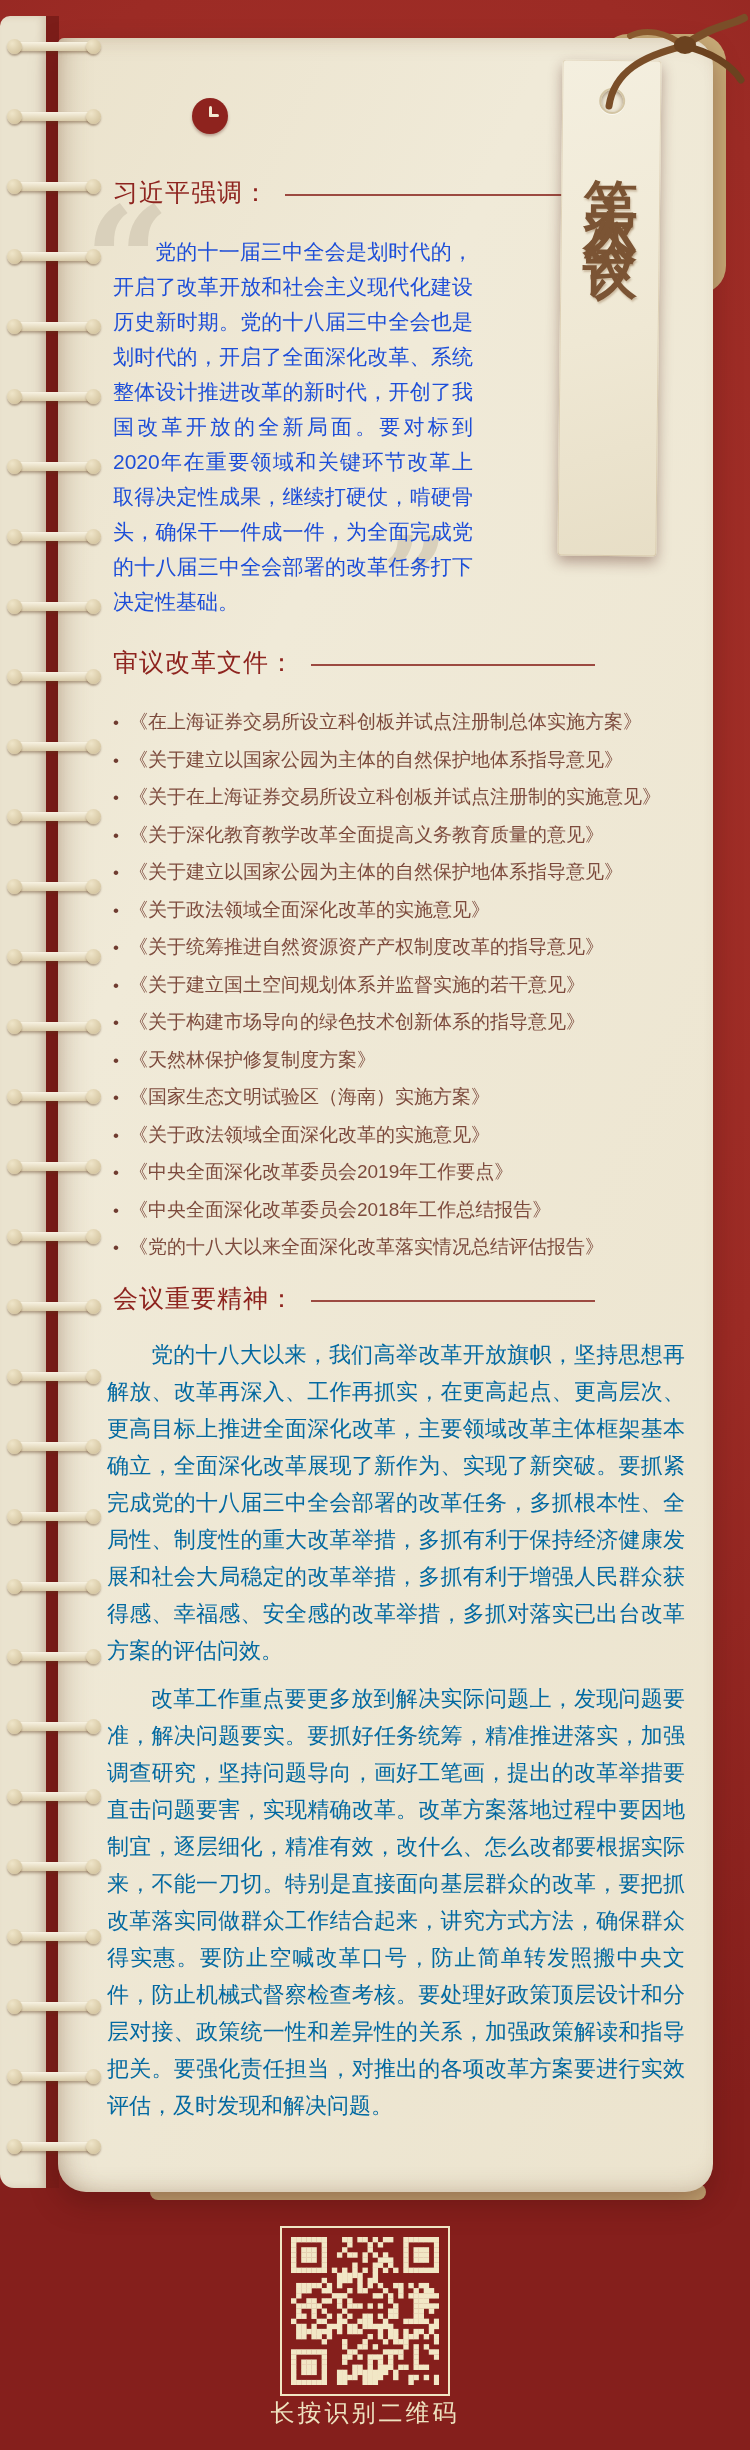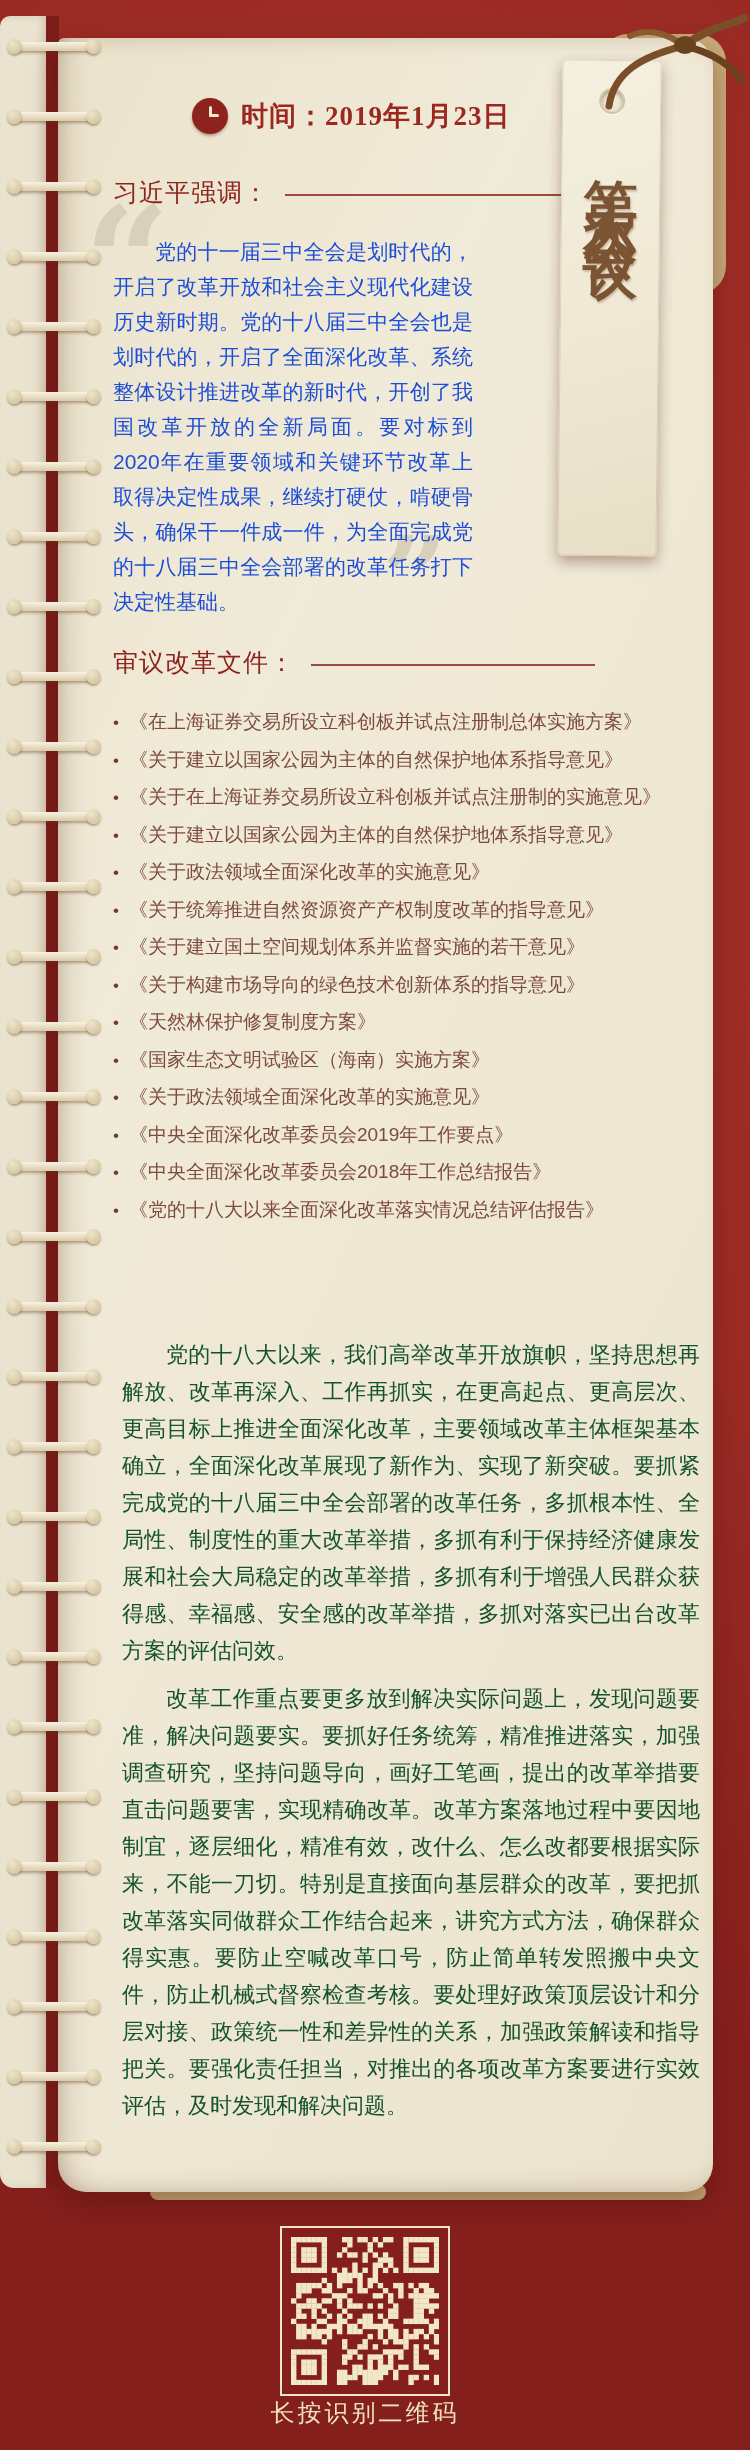--- a/index.html
+++ b/index.html
@@ -47,21 +47,21 @@
     color:#d9d0bb;z-index:2;}
   .close-quote{left:382px;top:520px;font-family:"DejaVu Serif",serif;font-weight:bold;font-size:115px;line-height:1;
     color:#d9d0bb;z-index:2;}
   .quote-text{left:113px;top:234px;width:360px;font-size:21px;line-height:35px;color:#1d4ed8;
     text-align:justify;text-indent:2em;z-index:6;}
   
   .doc-list{left:113px;top:704px;width:590px;list-style:none;margin:0;padding:0;z-index:6;}
   .doc-item{font-size:19px;line-height:36.5px;color:#7d4b3d;white-space:nowrap;}
   .doc-item .bullet{margin-right:10px;font-size:17px;color:#6f3c30;}
   
-  .para{left:122px;width:578px;font-size:22px;line-height:37px;color:#14532d;text-align:justify;text-indent:2em;z-index:6;}
+  .para{left:107px;width:578px;font-size:22px;line-height:37px;color:#0369a1;text-align:justify;text-indent:2em;z-index:6;}
   #para-1{top:1336px}#para-2{top:1680px}
   
   .corner-tag{left:560px;top:60px;width:99px;height:496px;z-index:8;border-radius:4px;
     background:linear-gradient(165deg,#f4efdf 0%,#efe8d4 55%,#e7dec6 100%);
     box-shadow:0 6px 14px rgba(80,30,20,.38), inset 0 0 0 1px rgba(170,140,90,.25);
     transform:rotate(.6deg);}
   .tag-hole{position:absolute;left:50%;top:28px;transform:translateX(-50%);width:26px;height:26px;border-radius:50%;
     background:#efe9d7;border:2px solid #d3c5a4;box-sizing:border-box;
     box-shadow:inset 0 2px 4px rgba(90,55,25,.5), 0 1px 0 rgba(255,255,255,.6);}
   .tag-label{position:absolute;left:50%;top:76px;transform:translateX(-50%);writing-mode:vertical-rl;
@@ -79,52 +79,56 @@
 
 <div id="poster" style="position:absolute;inset:0;">
   <div class="layer under-corner"></div>
   <div class="layer under-bottom"></div>
   <div class="layer back-strip"></div>
   <div class="layer spine-gap"></div>
   <div class="layer page"></div>
 
   <div class="layer date-row">
     <span class="clock-icon"></span>
-    <span class="date-label">时间：2019年1月23日</span>
   </div>
 
   <div class="layer section-head" id="head-emphasis">
     <span class="label">习近平强调：</span>
     <span class="rule"></span>
   </div>
   <div class="layer open-quote">“</div>
   <div class="layer close-quote">”</div>
   <div class="layer quote-text">党的十一届三中全会是划时代的，开启了改革开放和社会主义现代化建设历史新时期。党的十八届三中全会也是划时代的，开启了全面深化改革、系统整体设计推进改革的新时代，开创了我国改革开放的全新局面。要对标到2020年在重要领域和关键环节改革上取得决定性成果，继续打硬仗，啃硬骨头，确保干一件成一件，为全面完成党的十八届三中全会部署的改革任务打下决定性基础。</div>
 
   <div class="layer section-head" id="head-docs">
     <span class="label">审议改革文件：</span>
     <span class="rule"></span>
   </div>
   <ul class="layer doc-list">
       <li class="doc-item"><span class="bullet">•</span><span>《在上海证券交易所设立科创板并试点注册制总体实施方案》</span></li>
       <li class="doc-item"><span class="bullet">•</span><span>《关于建立以国家公园为主体的自然保护地体系指导意见》</span></li>
       <li class="doc-item"><span class="bullet">•</span><span>《关于在上海证券交易所设立科创板并试点注册制的实施意见》</span></li>
+      <li class="doc-item"><span class="bullet">•</span><span>《关于深化教育教学改革全面提高义务教育质量的意见》</span></li>
       <li class="doc-item"><span class="bullet">•</span><span>《关于建立以国家公园为主体的自然保护地体系指导意见》</span></li>
       <li class="doc-item"><span class="bullet">•</span><span>《关于政法领域全面深化改革的实施意见》</span></li>
       <li class="doc-item"><span class="bullet">•</span><span>《关于统筹推进自然资源资产产权制度改革的指导意见》</span></li>
       <li class="doc-item"><span class="bullet">•</span><span>《关于建立国土空间规划体系并监督实施的若干意见》</span></li>
       <li class="doc-item"><span class="bullet">•</span><span>《关于构建市场导向的绿色技术创新体系的指导意见》</span></li>
       <li class="doc-item"><span class="bullet">•</span><span>《天然林保护修复制度方案》</span></li>
       <li class="doc-item"><span class="bullet">•</span><span>《国家生态文明试验区（海南）实施方案》</span></li>
       <li class="doc-item"><span class="bullet">•</span><span>《关于政法领域全面深化改革的实施意见》</span></li>
       <li class="doc-item"><span class="bullet">•</span><span>《中央全面深化改革委员会2019年工作要点》</span></li>
       <li class="doc-item"><span class="bullet">•</span><span>《中央全面深化改革委员会2018年工作总结报告》</span></li>
       <li class="doc-item"><span class="bullet">•</span><span>《党的十八大以来全面深化改革落实情况总结评估报告》</span></li>
     </ul>
 
+  <div class="layer section-head" id="head-spirit">
+    <span class="label">会议重要精神：</span>
+    <span class="rule"></span>
+  </div>
   <div class="layer para" id="para-1">党的十八大以来，我们高举改革开放旗帜，坚持思想再解放、改革再深入、工作再抓实，在更高起点、更高层次、更高目标上推进全面深化改革，主要领域改革主体框架基本确立，全面深化改革展现了新作为、实现了新突破。要抓紧完成党的十八届三中全会部署的改革任务，多抓根本性、全局性、制度性的重大改革举措，多抓有利于保持经济健康发展和社会大局稳定的改革举措，多抓有利于增强人民群众获得感、幸福感、安全感的改革举措，多抓对落实已出台改革方案的评估问效。</div>
   <div class="layer para" id="para-2">改革工作重点要更多放到解决实际问题上，发现问题要准，解决问题要实。要抓好任务统筹，精准推进落实，加强调查研究，坚持问题导向，画好工笔画，提出的改革举措要直击问题要害，实现精确改革。改革方案落地过程中要因地制宜，逐层细化，精准有效，改什么、怎么改都要根据实际来，不能一刀切。特别是直接面向基层群众的改革，要把抓改革落实同做群众工作结合起来，讲究方式方法，确保群众得实惠。要防止空喊改革口号，防止简单转发照搬中央文件，防止机械式督察检查考核。要处理好政策顶层设计和分层对接、政策统一性和差异性的关系，加强政策解读和指导把关。要强化责任担当，对推出的各项改革方案要进行实效评估，及时发现和解决问题。</div>
 
   <div class="layer corner-tag">
     <span class="tag-hole"></span>
     <span class="tag-label">第六次会议</span>
   </div>
   <svg class="layer string-svg" width="212" height="130" viewBox="0 0 212 130">
     <path d="M71,100 C76,66 104,50 146,40" fill="none" stroke="#7a4e28" stroke-width="7" stroke-linecap="round"></path>
     <path d="M146,40 C168,22 190,20 206,12" fill="none" stroke="#7a4e28" stroke-width="8" stroke-linecap="round"></path>

